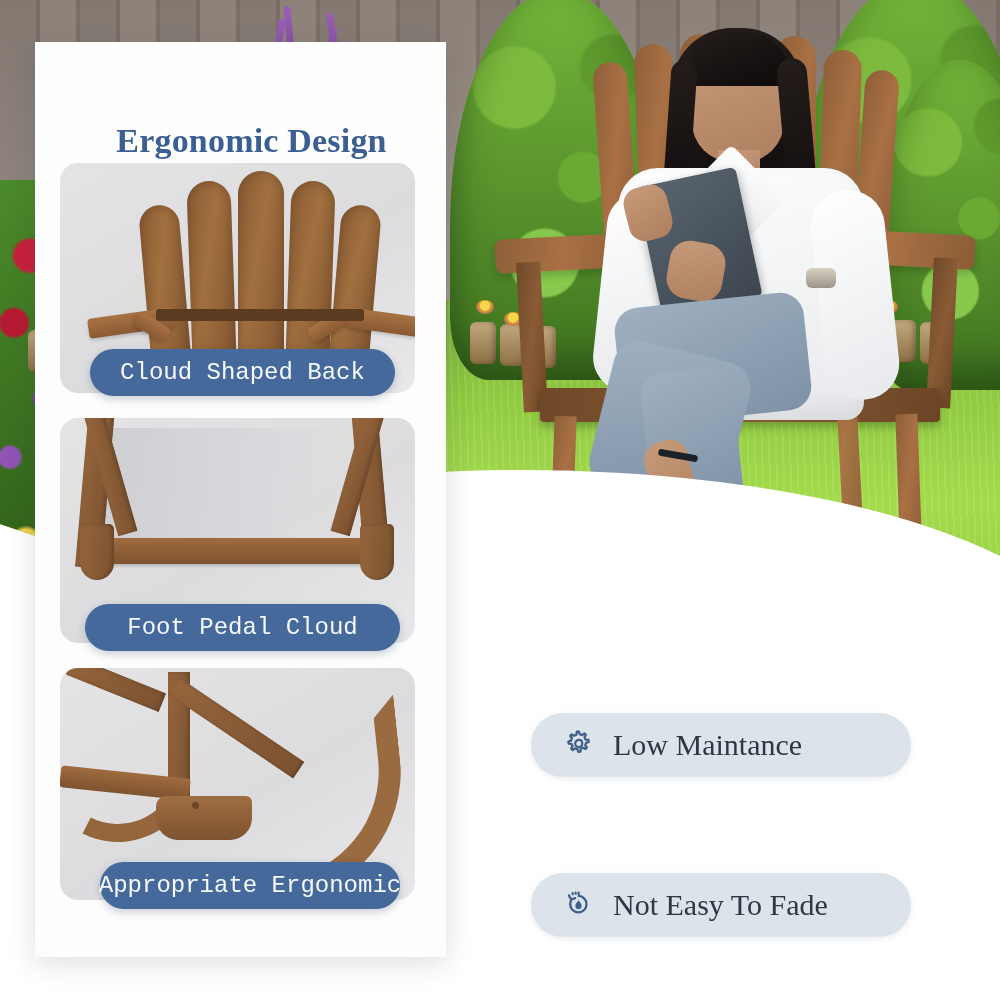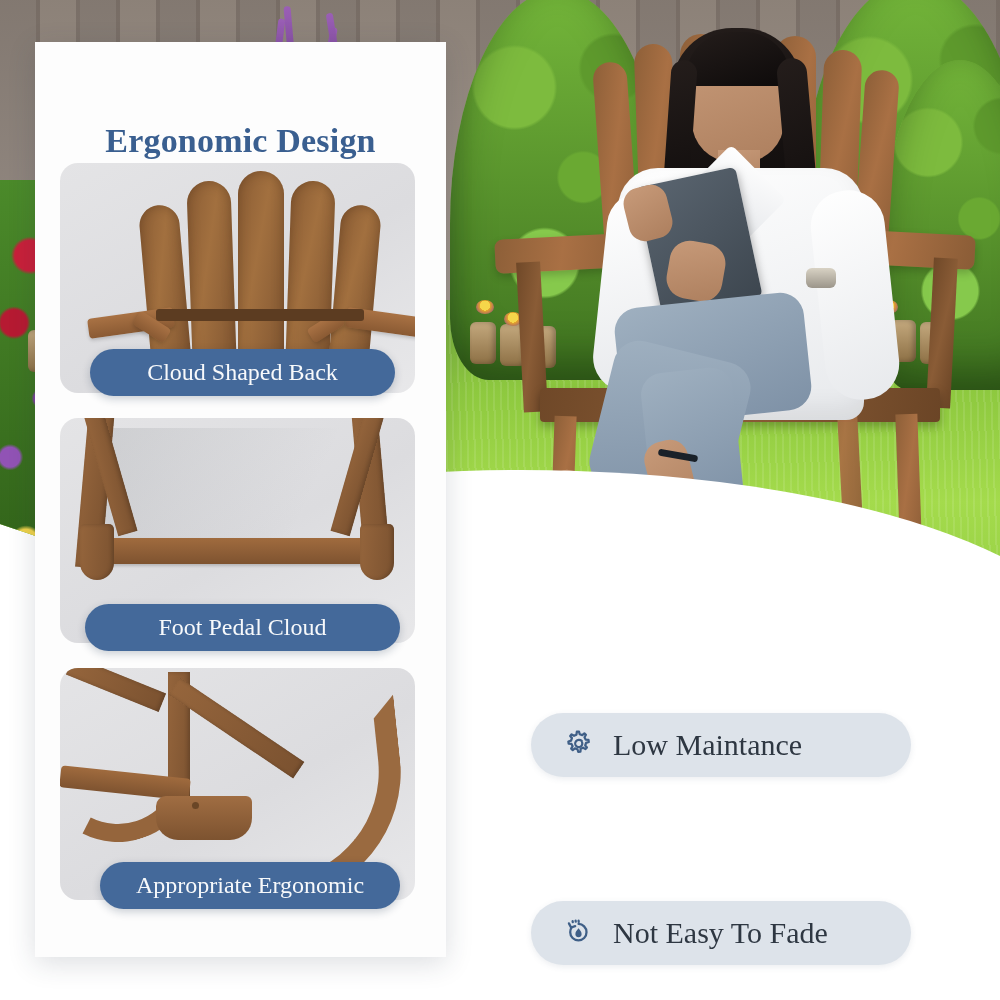--- a/index.html
+++ b/index.html
@@ -99,54 +99,55 @@
   
   .panel{
     position:absolute;left:35px;top:42px;width:411px;height:915px;
     background:#fdfdfd;
     box-shadow:0 6px 26px rgba(40,50,70,.16);
   }
   .panel-title{
     position:absolute;left:0;top:80px;width:411px;text-align:center;
     font-size:34px;font-weight:bold;color:#3a5f90;letter-spacing:.2px;
     font-family:"Liberation Serif", serif;
+    padding-left:11px;
   }
 
   .card{
     position:absolute;left:60px;width:355px;border-radius:18px;
     background:linear-gradient(150deg,#e4e4e6,#dcdcdf 55%,#e8e8ea);
     overflow:hidden;
   }
   .card1{top:163px;height:230px;}
   .card2{top:418px;height:225px;}
   .card3{top:668px;height:232px;}
 
   .pill{
     position:absolute;height:47px;border-radius:24px;
     background:#44699a;
     color:#f7f9fb;
     display:flex;align-items:center;justify-content:center;
-    font-size:24px;font-family:Liberation Serif, serif;
+    font-size:24px;font-family:Liberation Mono, monospace;
     box-shadow:0 3px 8px rgba(20,40,70,.22);
     white-space:nowrap;
   }
   .pill1{left:90px;top:349px;width:305px;}
   .pill2{left:85px;top:604px;width:315px;}
   .pill3{left:100px;top:862px;width:300px;}
 
   
   .fpill{
     position:absolute;left:531px;width:380px;height:64px;border-radius:32px;
     background:#dde3ea;
     display:flex;align-items:center;
     box-shadow:0 2px 6px rgba(60,80,110,.10);
   }
   .fp1{top:713px;}
   .fp2{top:793px;}
-  .fp3{top:873px;margin-top:28px;}
+  .fp3{top:873px;}
   .fpill .ic{width:38px;height:38px;margin-left:28px;flex:0 0 auto;
     display:flex;align-items:center;justify-content:center;}
   .fpill .lbl{margin-left:16px;font-size:30px;color:#2e3742;
     font-family:"Liberation Serif", serif;white-space:nowrap;}
 
   
   .slat{position:absolute;border-radius:40px 40px 4px 4px;
     background:linear-gradient(100deg,#8a5c34,#a2703f 40%,#7d5330);
     box-shadow:inset 0 0 12px rgba(60,35,15,.35);}
   .arm{position:absolute;background:linear-gradient(180deg,#a97244,#8a5a33);

